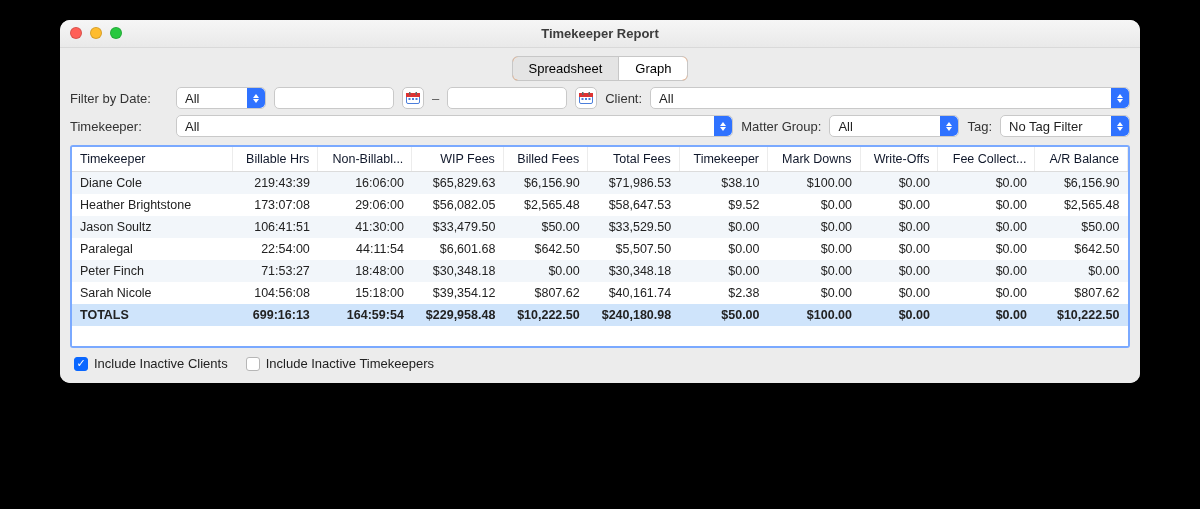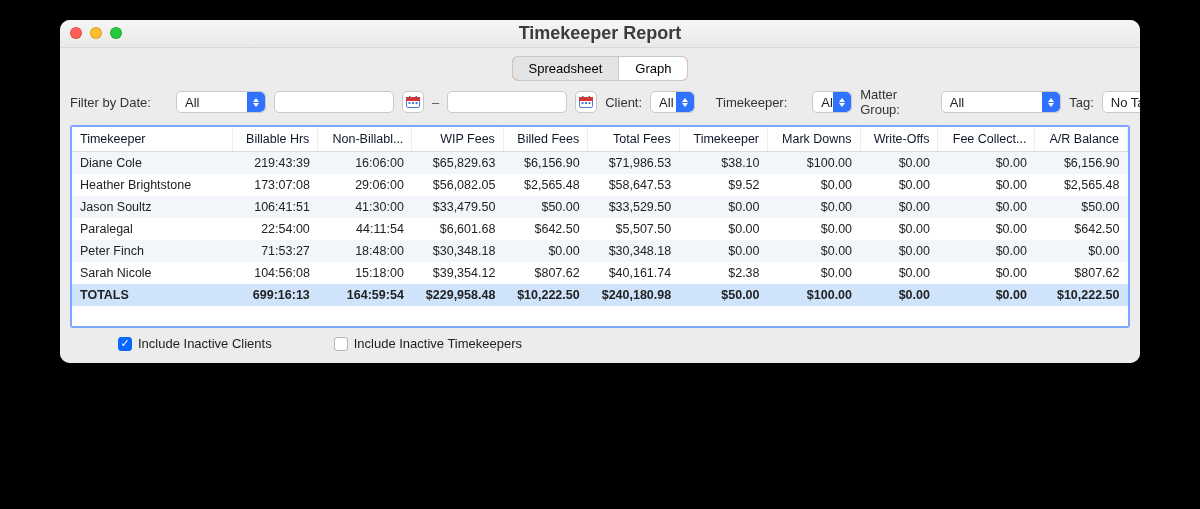--- a/index.html
+++ b/index.html
@@ -3,28 +3,28 @@
 <meta charset="utf-8">
 <style>
   * { box-sizing: border-box; }
   html, body { margin:0; padding:0; background:#000; font-family:-apple-system, BlinkMacSystemFont, "Helvetica Neue", Arial, sans-serif; font-size:13px; color:#222; }
   .stage { width:1200px; height:509px; position:relative; padding:20px 60px; }
   .window { width:1080px; margin:0 auto; background:#ececec; border-radius:10px; box-shadow:0 20px 50px rgba(0,0,0,.55), 0 0 0 1px rgba(0,0,0,.08); overflow:hidden; }
   .titlebar { height:28px; display:flex; align-items:center; position:relative; background:linear-gradient(#f6f6f6,#e9e9e9); border-bottom:1px solid #d9d9d9; }
   .traffic { position:absolute; left:10px; top:7px; display:flex; gap:8px; }
   .dot { width:12px; height:12px; border-radius:50%; border:0.5px solid rgba(0,0,0,.15); }
   .dot.red{background:#ff5f57}.dot.yellow{background:#febc2e}.dot.green{background:#28c840}
-  .title { flex:1; text-align:center; font-weight:600; font-size:18px; color:#3c3c3c; }
+  .title { flex:1; text-align:center; font-weight:600; font-size:13px; color:#3c3c3c; }
   .body { padding:8px 10px 10px; background:#ececec; }
   .tabs { display:flex; justify-content:center; margin-bottom:6px; }
   .seg { display:flex; border:1px solid #c7c7c7; border-radius:6px; overflow:hidden; background:#f97316; }
   .seg button { border:none; background:#fff; padding:4px 16px; font-size:13px; cursor:pointer; }
   .seg button.active { background:#e4e4e4; }
   .seg button + button { border-left:1px solid #c7c7c7; }
-  .filters { display:flex; flex-direction:row; gap:21px; }
+  .filters { display:flex; flex-direction:column; gap:6px; }
   .row { display:flex; align-items:center; gap:8px; }
   .lbl { width:98px; text-align:left; color:#333; }
   .lbl.short { width:auto; }
   .select { position:relative; display:flex; align-items:center; background:#fff; border:1px solid #c9c9c9; border-radius:5px; height:22px; padding:0 20px 0 8px; min-width:40px; }
   .select .cap { position:absolute; right:0; top:0; width:18px; height:100%; background:#2f72ff; border-radius:0 5px 5px 0; display:flex; flex-direction:column; align-items:center; justify-content:center; gap:0; }
   .select .cap::before, .select .cap::after { content:""; border-left:3px solid transparent; border-right:3px solid transparent; }
   .select .cap::before { border-bottom:4px solid #fff; margin-bottom:1px; }
   .select .cap::after { border-top:4px solid #fff; }
   .textbox { background:#fff; border:1px solid #c9c9c9; border-radius:5px; height:22px; padding:0 6px; display:flex; align-items:center; position:relative; }
   .calbtn { width:22px; height:22px; border:1px solid #c7c7c7; border-radius:5px; background:#fff; display:flex; align-items:center; justify-content:center; cursor:pointer; }
@@ -39,21 +39,21 @@
   table { width:100%; border-collapse:collapse; font-size:12.5px; }
   thead th { text-align:right; font-weight:400; color:#0f172a; padding:5px 8px; border-bottom:1px solid #dcdcdc; border-right:1px solid #ececec; white-space:nowrap; background:#fff; }
   thead th:first-child { text-align:left; }
   tbody td { text-align:right; padding:4px 8px; white-space:nowrap; }
   tbody td:first-child { text-align:left; }
   tbody tr:nth-child(odd) { background:#f2f6fa; }
   tbody tr:nth-child(even) { background:#fff; }
   tbody tr.totals { background:#cfe4fb !important; font-weight:700; }
   tbody tr.blank td { height:20px; background:#fff; }
   .footer { display:flex; align-items:center; gap:18px; padding:8px 4px 2px; }
-  .chk { display:flex; align-items:center; gap:6px;margin-left:44px; }
+  .chk { display:flex; align-items:center; gap:6px; }
   .chkbox { width:14px; height:14px; border-radius:3px; border:1px solid #b6b6b6; background:#fff; display:flex; align-items:center; justify-content:center; }
   .chkbox.checked { background:#0a67ff; border-color:#0a67ff; }
   .chkbox.checked::after { content:"✓"; color:#fff; font-size:11px; line-height:1; }
   .col-tk{width:160px}
 </style>
 </head>
 <body>
 
 <div class="stage">
   <div class="window">

